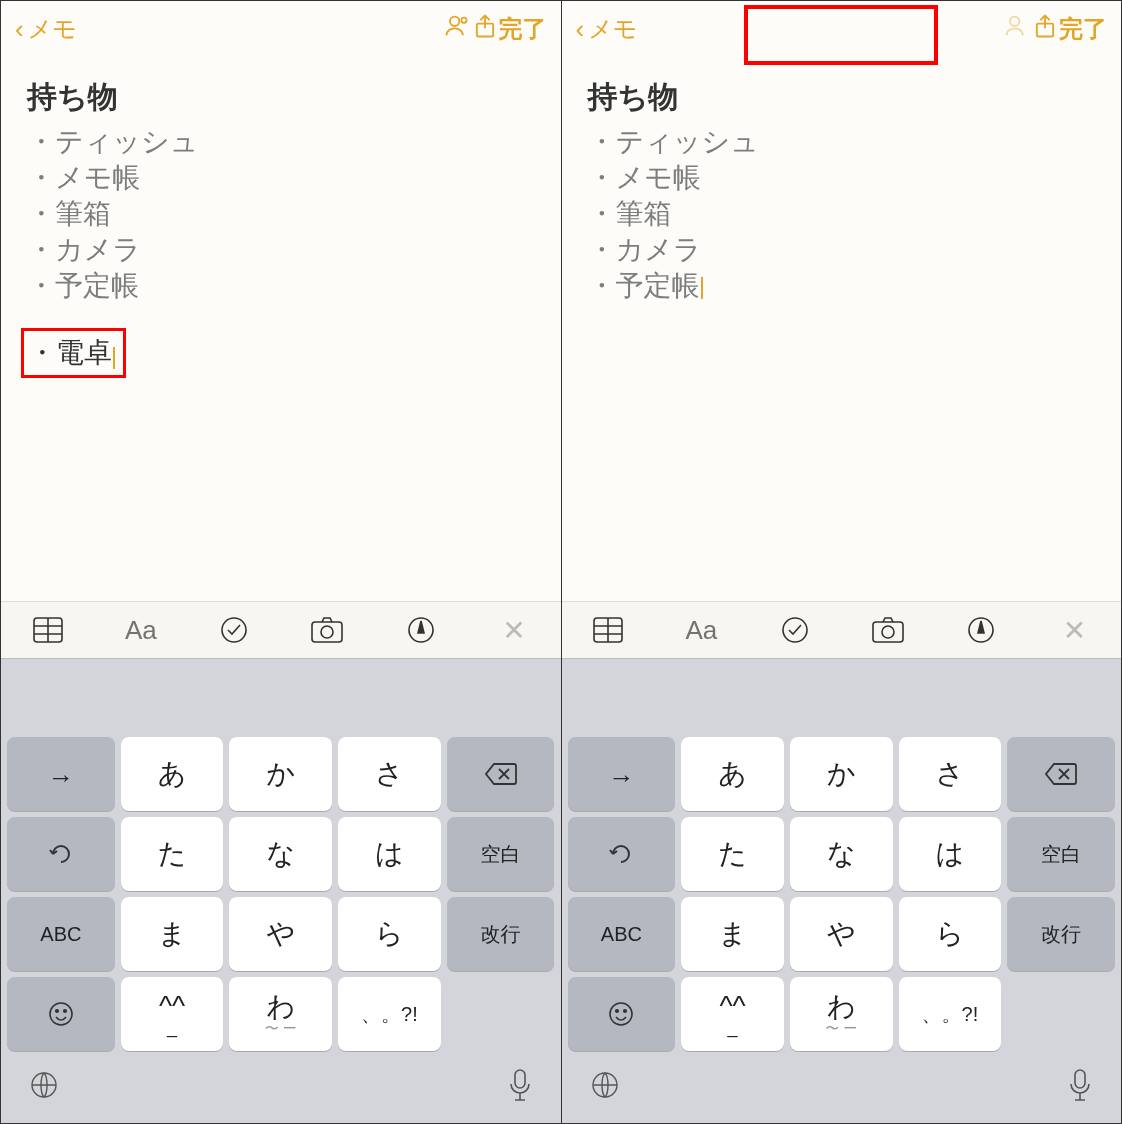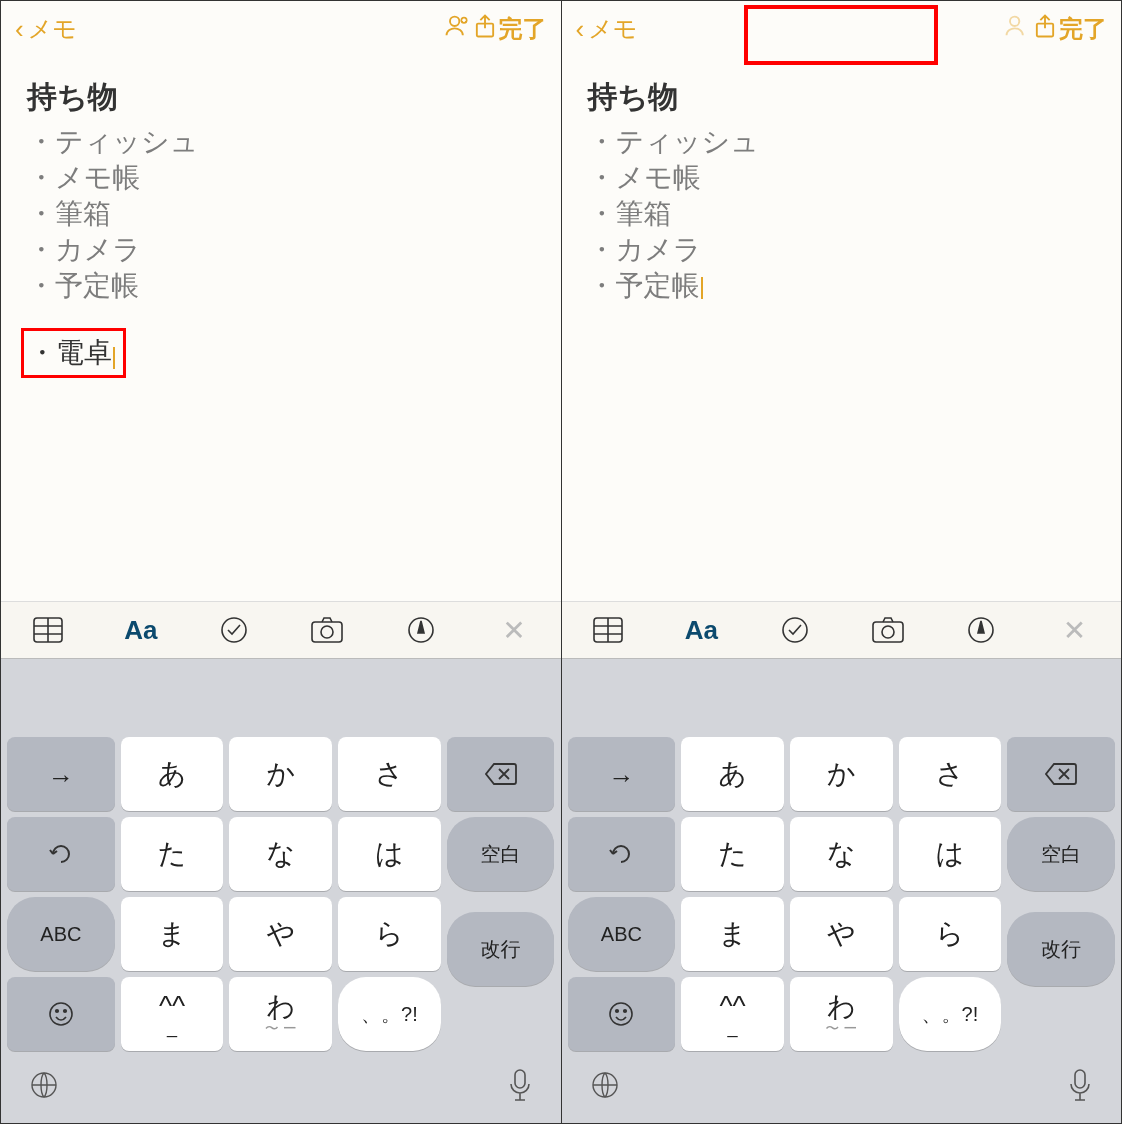--- a/index.html
+++ b/index.html
@@ -15,31 +15,31 @@
 .content{flex:1;padding:14px 32px 0 26px;overflow:hidden;position:relative;}
 .title{font-size:30px;font-weight:700;color:#333;margin:6px 0 6px 0;}
 .list-item{font-size:28px;color:#7d7d7d;line-height:36px;}
 .callout{border:3px solid #ff0000;display:inline-block;padding:4px 8px 4px 4px;margin-top:24px;margin-left:-6px;}
 .callout .list-item{color:#333;}
 .caret{display:inline-block;width:2px;height:22px;background:#e3a528;vertical-align:middle;margin-left:1px;}
 .undo-pill{position:absolute;top:10px;left:50%;transform:translateX(-50%);background:#fff;border-radius:22px;padding:8px 32px;font-size:19px;font-weight:600;color:#222;box-shadow:0 2px 8px rgba(0,0,0,0.15);z-index:5;}
 .undo-callout{position:absolute;top:4px;left:50%;transform:translateX(-50%);width:186px;height:52px;border:4px solid #ff0000;z-index:4;pointer-events:none;}
 .toolbar{height:56px;display:flex;align-items:center;justify-content:space-around;background:#f8f6f1;border-top:1px solid #ddd;}
 .tb-icon{width:32px;height:32px;display:flex;align-items:center;justify-content:center;color:#444;}
-.aa{font-size:26px;font-weight:700;color:#0c4a6e;}
+.aa{font-size:26px;font-weight:400;color:#737373;}
 .close-x{font-size:28px;color:#bbb;}
 .kbbar{height:72px;background:#d3d5da;border-top:1px solid #bbb;}
 .kb{background:#d3d5da;padding:6px;}
 .key{flex:1;height:74px;border-radius:8px;display:flex;align-items:center;justify-content:center;font-size:28px;background:#fff;color:#222;box-shadow:0 1px 0 rgba(0,0,0,0.2);}
 .key.grey{background:#b4b8c1;}
-.key.sm{font-size:20px;border-radius:28px;}
+.key.sm{font-size:20px;}
 .kb-bottom{height:60px;display:flex;align-items:center;justify-content:space-between;padding:6px 22px 0 22px;color:#555;}
 .arrow{font-size:26px;}
 .kb-grid{display:grid;grid-template-columns:1.05fr 1fr 1fr 1fr 1.05fr;grid-template-rows:74px 74px 74px 74px;gap:6px;}
-.span2{grid-row:span 2;margin-top:15px;}
+.span2{grid-row:span 2;}
 </style>
 </head>
 <body>
 
 <div class="wrap">
 
   <div class="pane">
     <div class="nav">
       <div class="nav-left">
         <span class="back-chevron">‹</span>

